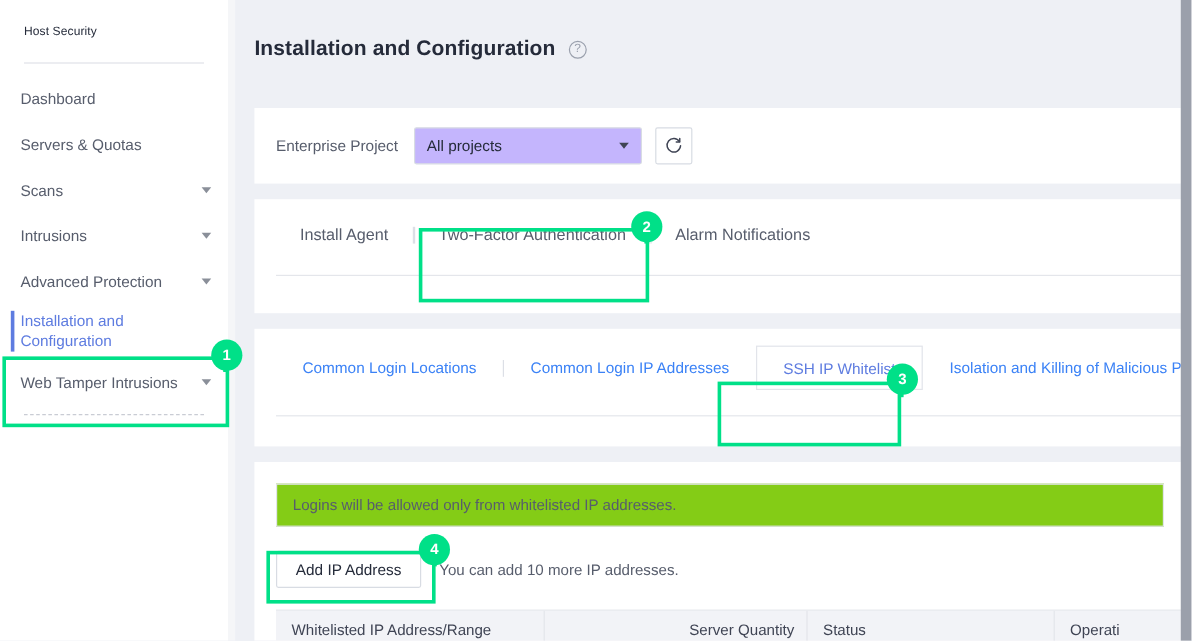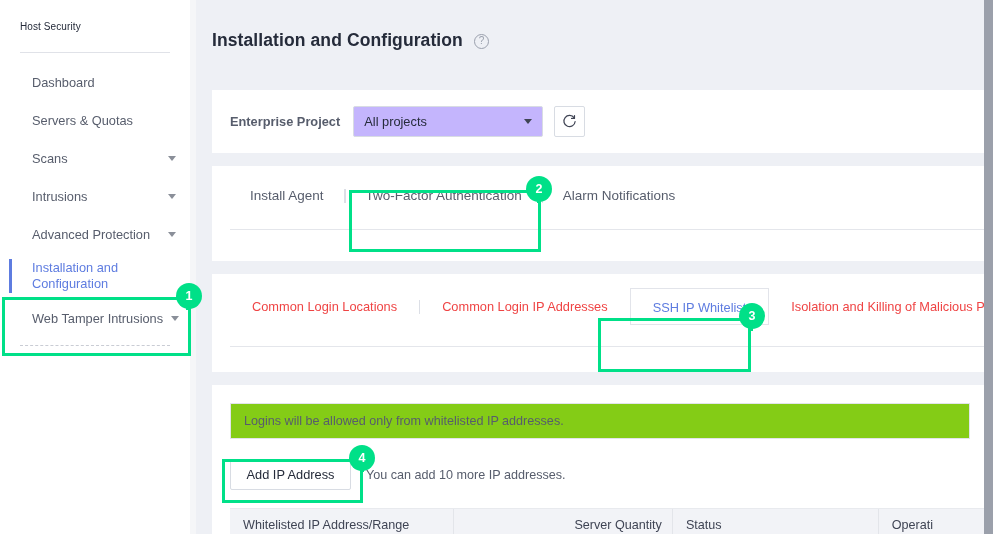--- a/index.html
+++ b/index.html
@@ -32,21 +32,21 @@
     margin: 20px 20px 0 20px;
     height: 1px;
     background: #e0e2e8;
   }
   .nav-list { padding-top: 10px; }
   .nav-item {
     position: relative;
     display: flex;
     align-items: center;
     height: 38px;
-    padding: 0 14px 0 32px;
+    padding: 0 14px 0 17px;
     font-size: 12.8px;
     color: #575d6c;
     cursor: pointer;
     white-space: nowrap;
   }
   .nav-item .nav-label { flex: 1 1 auto; }
   .caret {
     width: 0; height: 0;
     border-left: 4.5px solid transparent;
     border-right: 4.5px solid transparent;
@@ -120,21 +120,20 @@
   .card {
     background: #ffffff;
     margin: 0 0 0 16px;
     width: 789px;
   }
   #card-project { height: 63px; display: flex; align-items: center; padding-left: 18px; }
   .field-label {
     font-size: 12.8px;
     color: #575d6c;
     margin-right: 13px;
-    font-weight: bold;
   }
   #project-select {
     width: 190px; height: 31px;
     border: 1px solid #d8dce3;
     border-radius: 2px;
     background: #c4b5fd;
     display: flex; align-items: center;
     padding: 0 10px;
     font-size: 12.8px;
     color: #252b3a;
@@ -199,21 +198,21 @@
 
   
   #card-tabs2 { height: 98px; position: relative; }
   #tabrow2 {
     display: flex; align-items: center;
     padding-left: 18px;
     height: 65px;
   }
   .tab2 {
     font-size: 12.8px;
-    color: #ef4444;
+    color: #3b82f6;
     padding: 0 22px;
     height: 37px;
     line-height: 37px;
     white-space: nowrap;
     cursor: pointer;
   }
   .tab2.active {
     color: #5e7ce0;
     border: 1px solid #e2e4ea;
     background: #fff;

